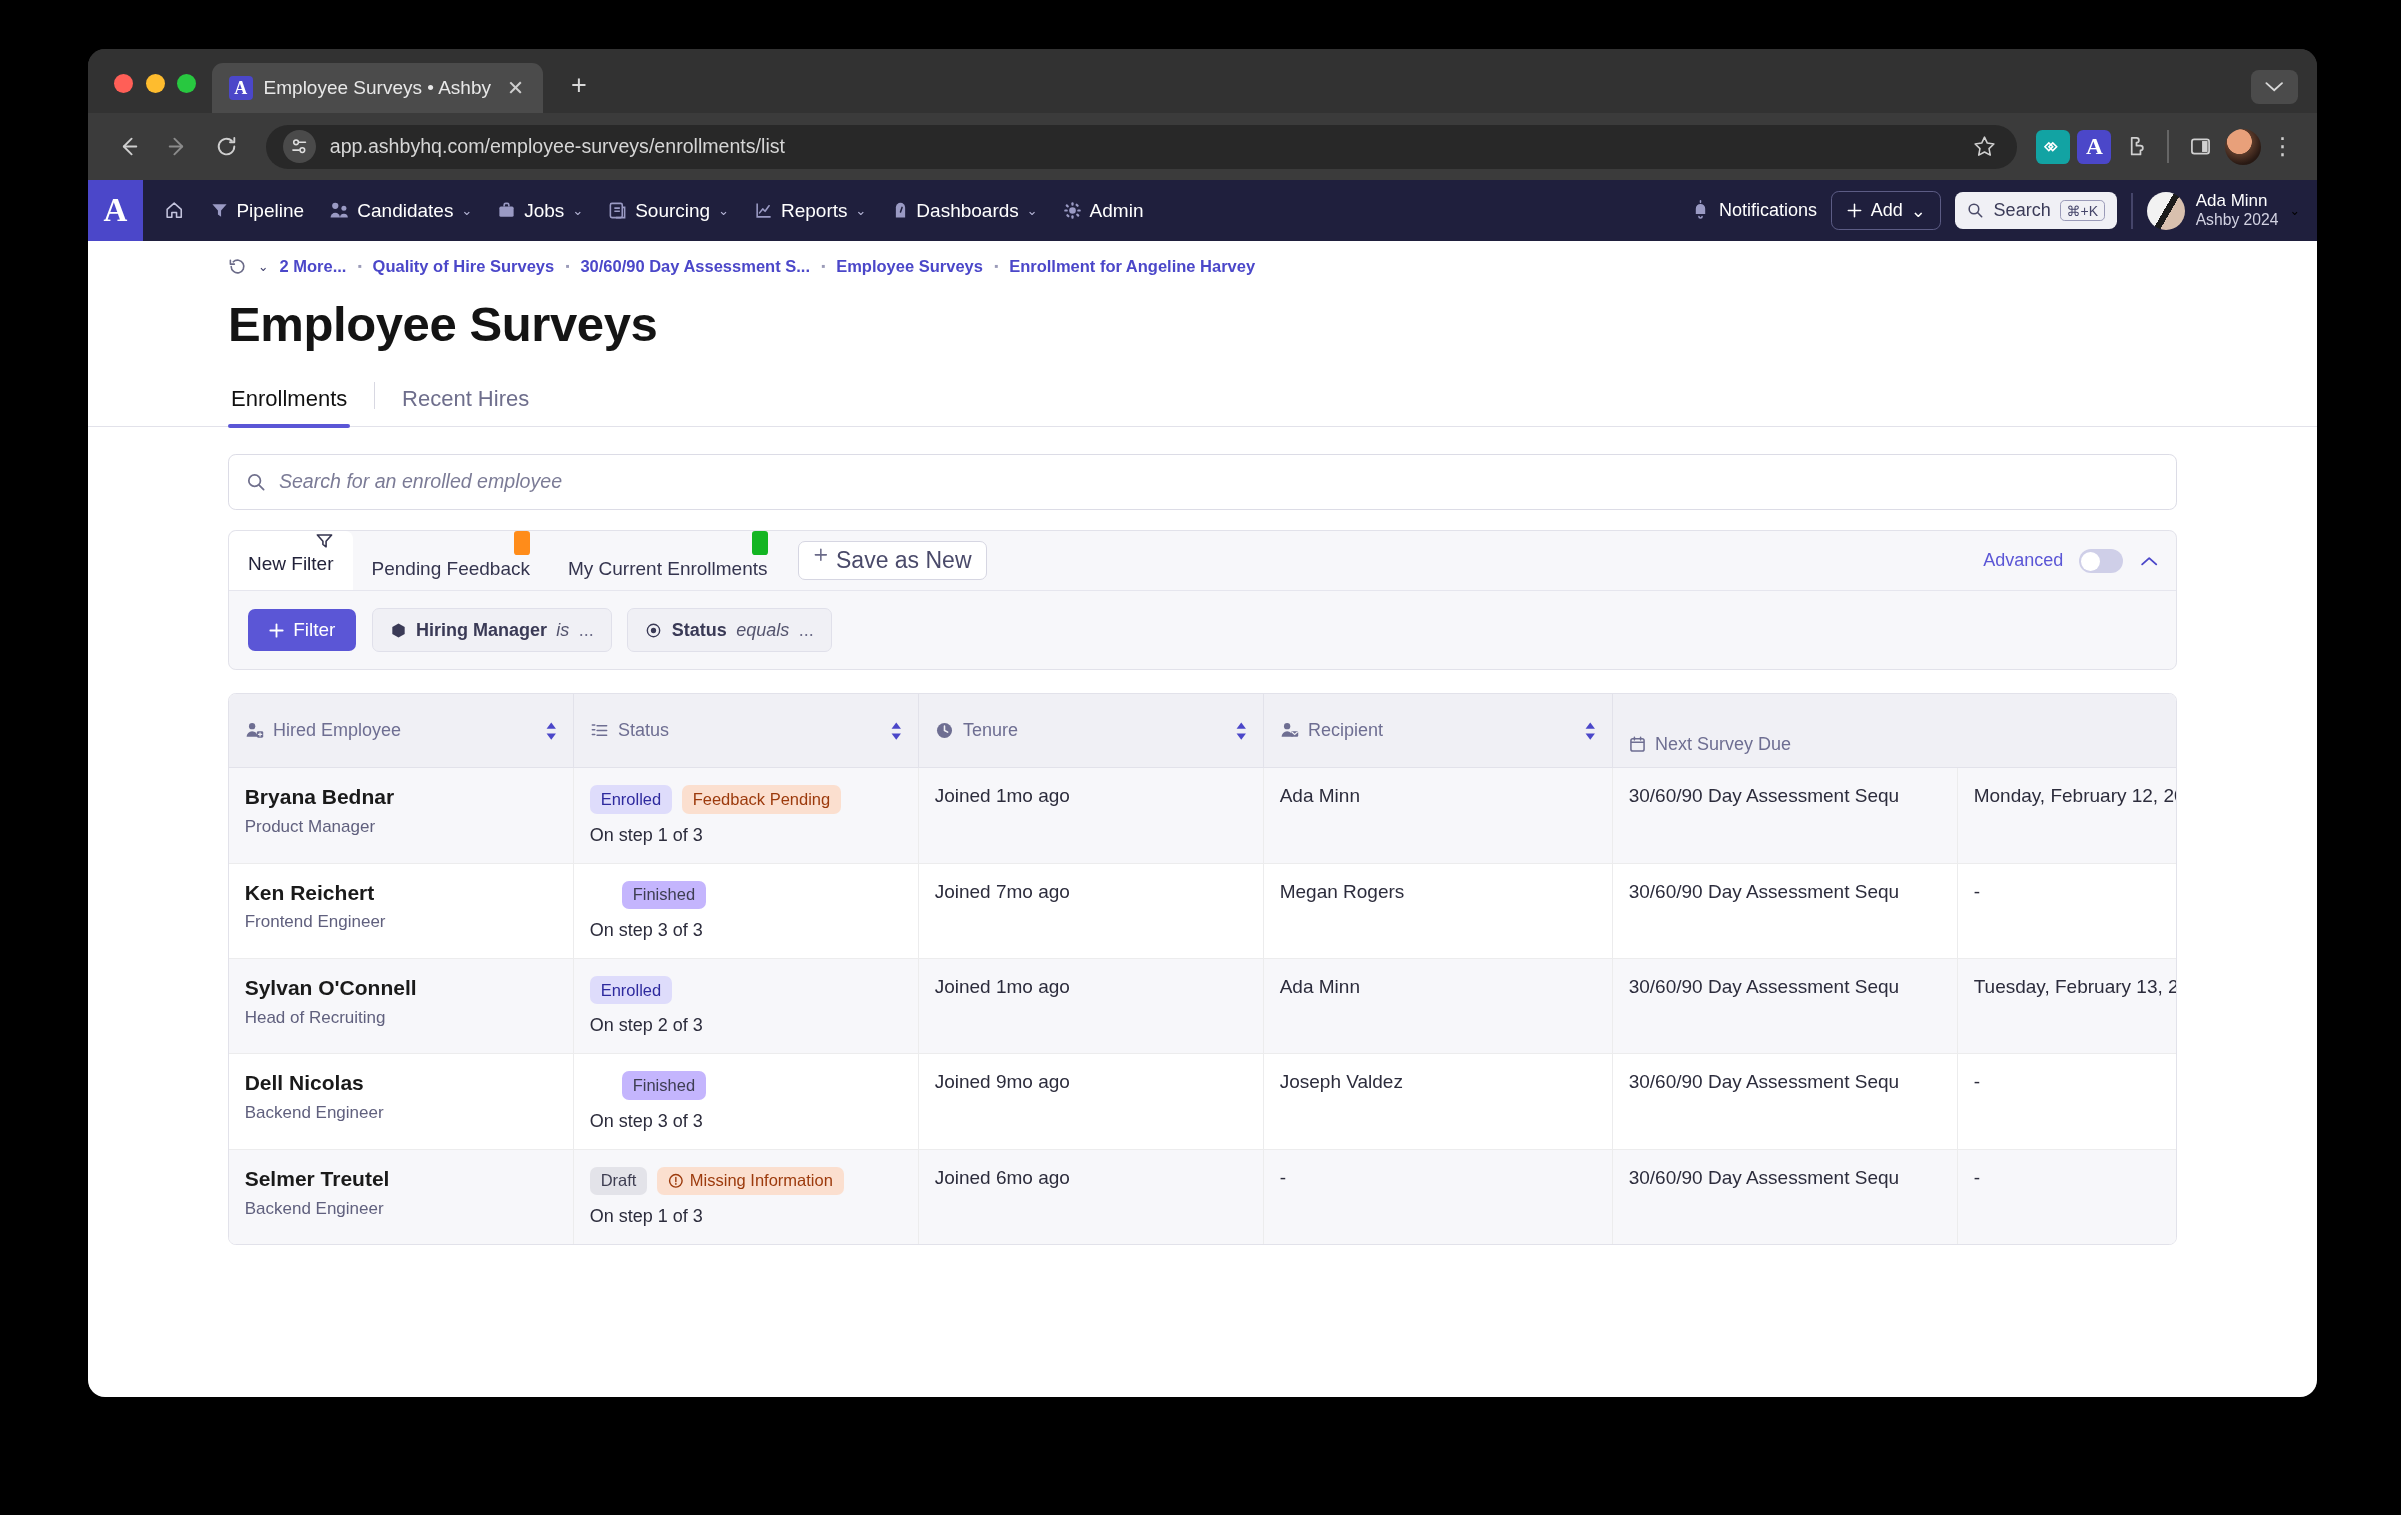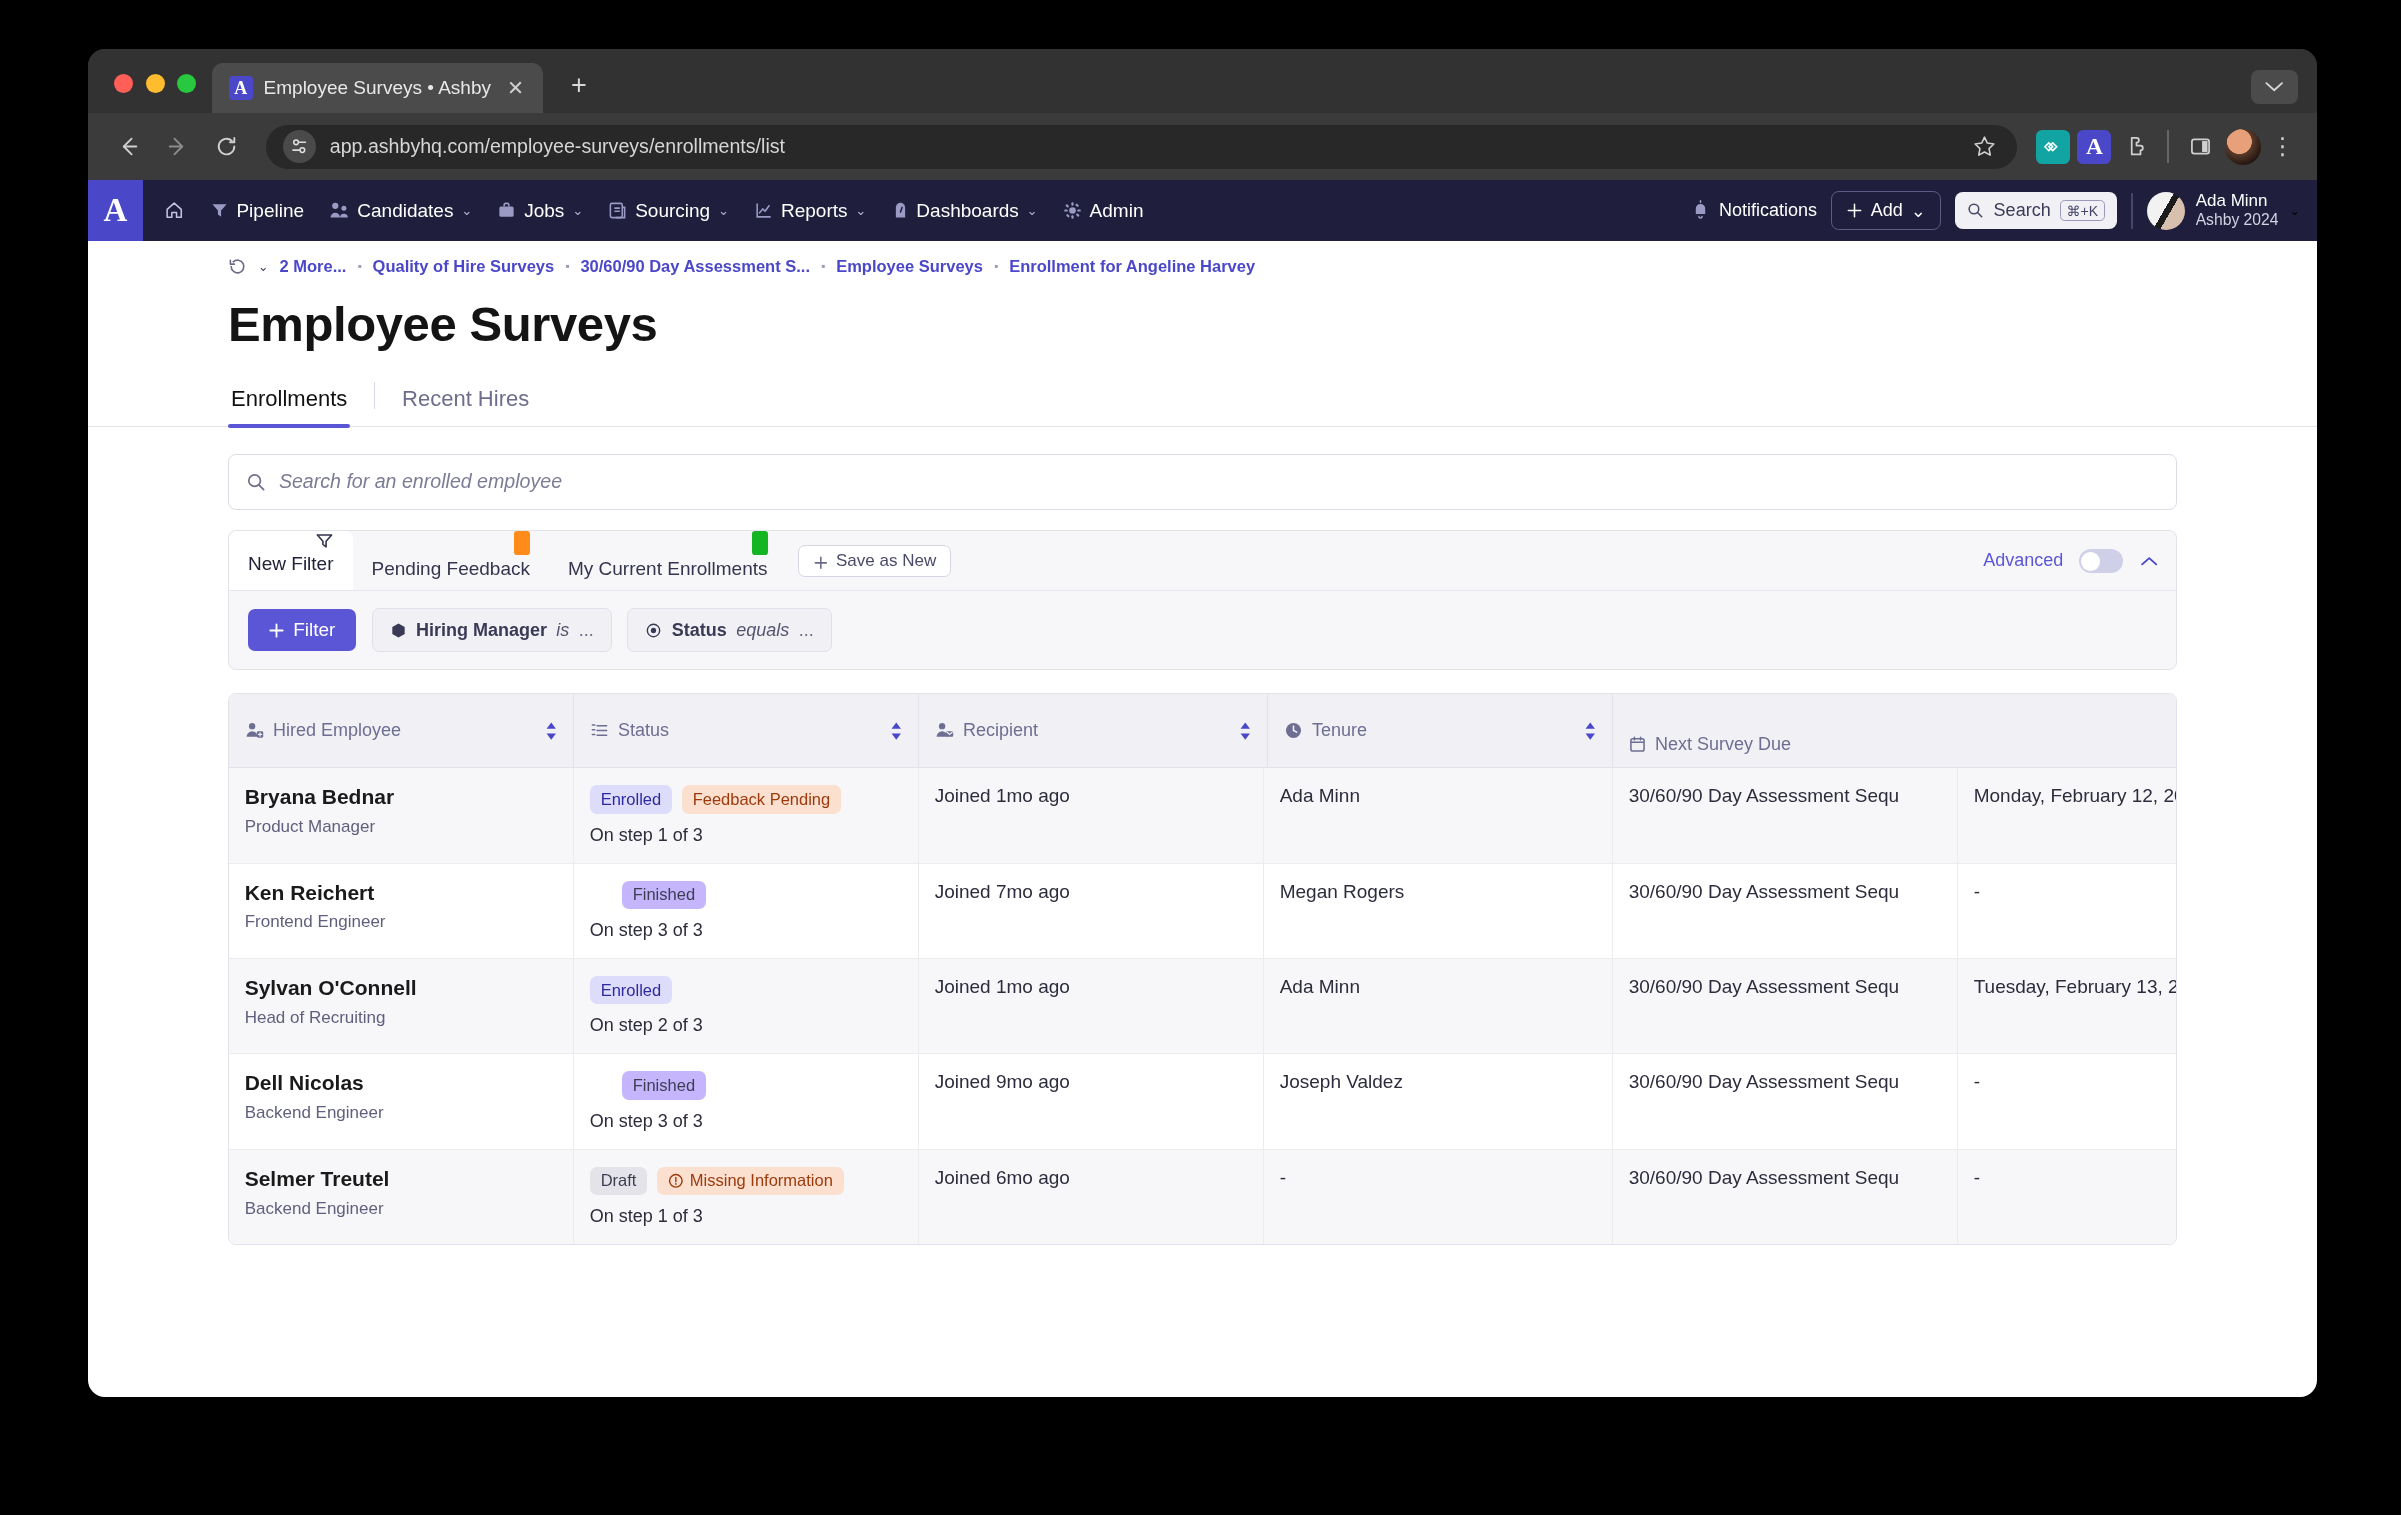--- a/index.html
+++ b/index.html
@@ -218,23 +218,23 @@
   }
   .fchip {
     display:flex; align-items:flex-end; gap:3px;
     font-size:19px; color:#35354f; padding: 0 19px; white-space:nowrap;flex-direction:column;
   }
   .fchip.sel { background:#fff; border-radius: 7.8px 7.8px 0 0; color:#22223a; }
   .sq { width:15.7px; height:23.5px; border-radius:3.1px; }
   .sq.orange { background:#ff8c1a; }
   .sq.green { background:#13b522; }
   .save-new {
-    display:flex; align-items:flex-end; gap:7.8px;
+    display:flex; align-items:flex-start; gap:7.8px;
     border:1.3px solid #d6d6e2; border-radius:7px; background:#fff;
-    font-size:17px; color:#4a4a6a; padding: 5px 14px; align-self:center; margin-left: 11px;
+    font-size:23px; color:#4a4a6a; padding: 5px 14px; align-self:center; margin-left: 11px;
     white-space:nowrap;
   }
   .filter-top-right {
     margin-left:auto; display:flex; align-items:center; gap:15.7px; padding-right:17px;
   }
   .adv-label { color:#5b56d6; font-size:18px; }
   .toggle {
     width:44px; height:23.5px; border-radius:12.5px; background:#cfcfe8;
     position:relative;
   }
@@ -685,46 +685,46 @@
             </span>
             <span>Status</span>
             <span class="sort">
               <svg width="12.5" height="20.4" viewBox="0 0 16 26">
                   <path d="M8 2 L14 10 H2 Z" fill="#4b47c9"></path>
                   <path d="M8 24 L14 16 H2 Z" fill="#4b47c9"></path>
                 </svg>
             </span>
           </div>
 
+          <div class="th c3">
+            <span>
+              <svg width="19" height="19" viewBox="0 0 24 24">
+                  <circle cx="12" cy="12" r="9.5" fill="#6e6e92"></circle>
+                  <path d="M12 6.5 V12 L16 14" stroke="#f0f0f5" stroke-width="2" fill="none" stroke-linecap="round"></path>
+                </svg>
+            </span>
+            <span>Tenure</span>
+            <span class="sort">
+              <svg width="12.5" height="20.4" viewBox="0 0 16 26">
+                  <path d="M8 2 L14 10 H2 Z" fill="#4b47c9"></path>
+                  <path d="M8 24 L14 16 H2 Z" fill="#4b47c9"></path>
+                </svg>
+            </span>
+          </div>
+
           <div class="th c4">
             <span>
               <svg width="19" height="19" viewBox="0 0 24 24">
                   <circle cx="9" cy="6.5" r="4" fill="#6e6e92"></circle>
                   <path d="M2 20 a7 7 0 0 1 14 0 Z" fill="#6e6e92"></path>
                   <rect x="14" y="13" width="9" height="7" rx="1.4" fill="#6e6e92"></rect>
                   <path d="M14.6 13.6 L18.5 17 L22.4 13.6" stroke="#f0f0f5" stroke-width="1.5" fill="none"></path>
                 </svg>
             </span>
             <span>Recipient</span>
-            <span class="sort">
-              <svg width="12.5" height="20.4" viewBox="0 0 16 26">
-                  <path d="M8 2 L14 10 H2 Z" fill="#4b47c9"></path>
-                  <path d="M8 24 L14 16 H2 Z" fill="#4b47c9"></path>
-                </svg>
-            </span>
-          </div>
-
-          <div class="th c3">
-            <span>
-              <svg width="19" height="19" viewBox="0 0 24 24">
-                  <circle cx="12" cy="12" r="9.5" fill="#6e6e92"></circle>
-                  <path d="M12 6.5 V12 L16 14" stroke="#f0f0f5" stroke-width="2" fill="none" stroke-linecap="round"></path>
-                </svg>
-            </span>
-            <span>Tenure</span>
             <span class="sort">
               <svg width="12.5" height="20.4" viewBox="0 0 16 26">
                   <path d="M8 2 L14 10 H2 Z" fill="#4b47c9"></path>
                   <path d="M8 24 L14 16 H2 Z" fill="#4b47c9"></path>
                 </svg>
             </span>
           </div>
 
 
           <div class="th c6">

